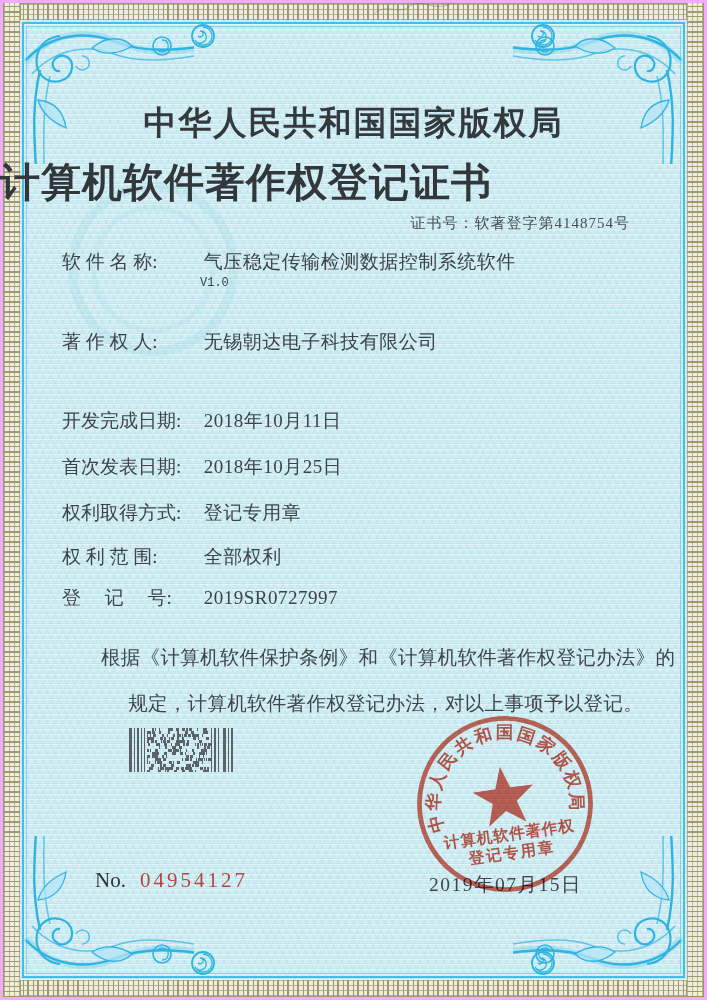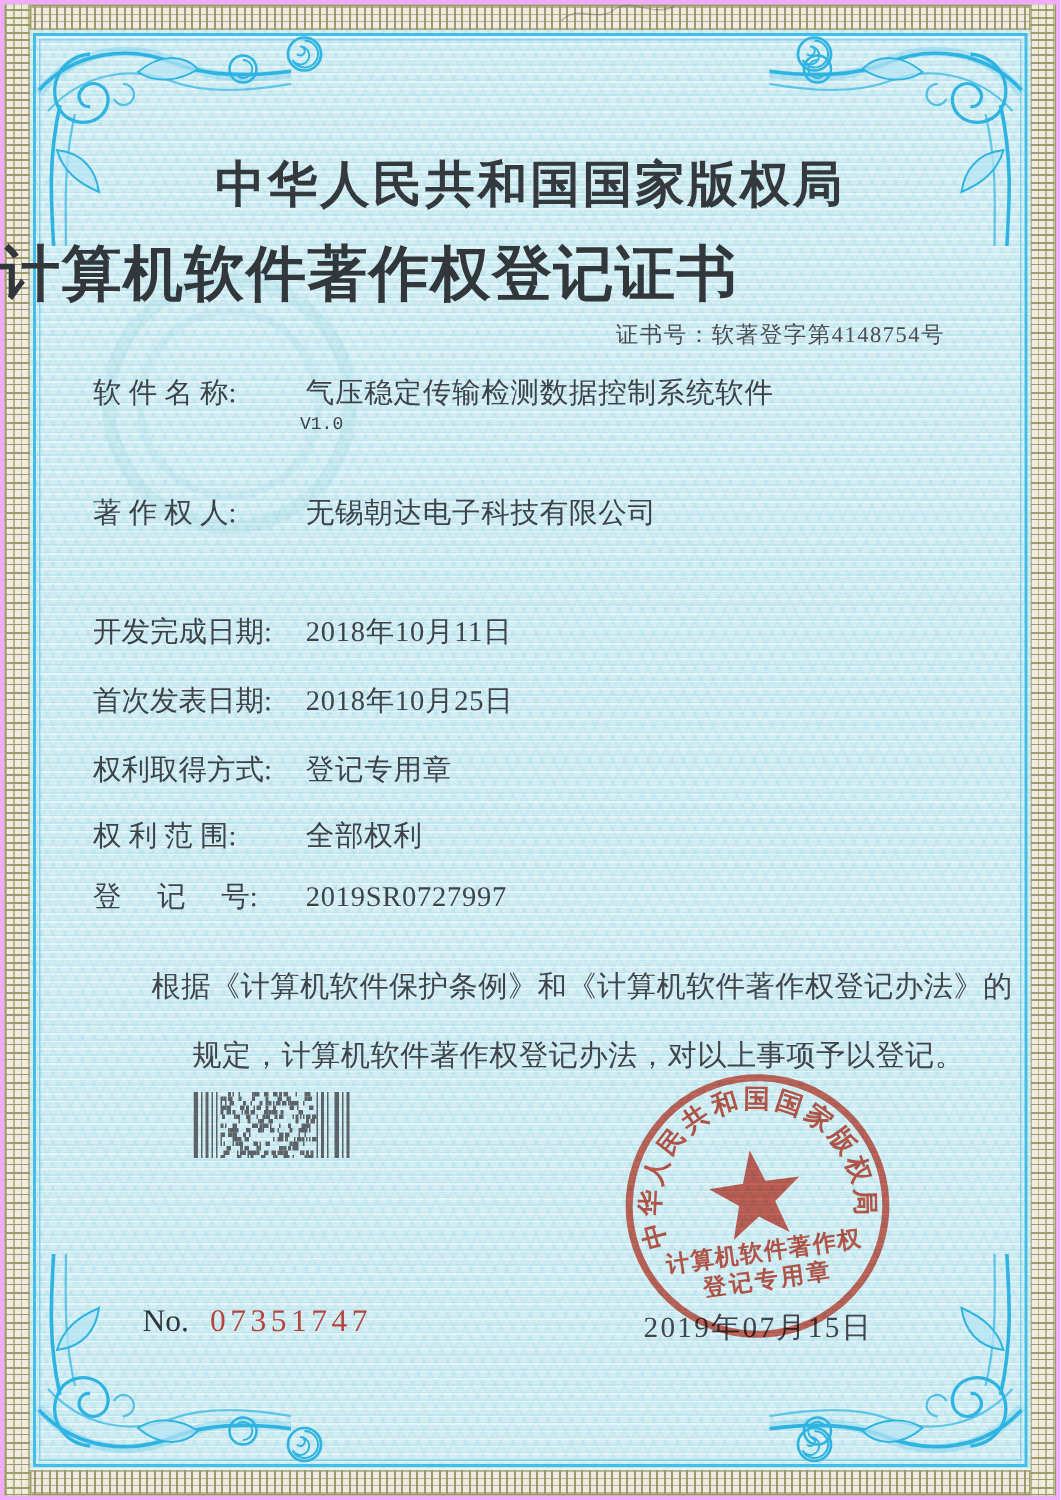--- a/index.html
+++ b/index.html
@@ -420,16 +420,16 @@
     <polygon points="0,-40 8,-17 32.3,-16.5 12.9,-1.8 20,21.5 0,7.6 -20,21.5 -12.9,-1.8 -32.3,-16.5 -8,-17" fill="rgba(215,74,58,.92)"></polygon>
     <text font-size="18.5" font-weight="bold" fill="rgba(210,68,52,.95)" letter-spacing="3" font-family="&quot;Liberation Serif&quot;,&quot;DejaVu Serif&quot;,serif">
       <textPath href="#sealArc" startOffset="50%" text-anchor="middle">中华人民共和国国家版权局</textPath>
     </text>
     <text x="0" y="38" text-anchor="middle" font-size="16.5" font-weight="bold" fill="rgba(210,68,52,.95)" letter-spacing="1" font-family="&quot;Liberation Serif&quot;,&quot;DejaVu Serif&quot;,serif">计算机软件著作权</text>
     <text x="0" y="58" text-anchor="middle" font-size="16.5" font-weight="bold" fill="rgba(210,68,52,.95)" letter-spacing="2" font-family="&quot;Liberation Serif&quot;,&quot;DejaVu Serif&quot;,serif">登记专用章</text>
   </svg>
   <div class="seal-date">2019年07月15日</div>
 
   <div class="serial">
-    <span>No.</span><span class="num">07351747</span>
+    <span>No.</span><span class="num">04954127</span>
   </div>
 
 </div>
 
 </body></html>

